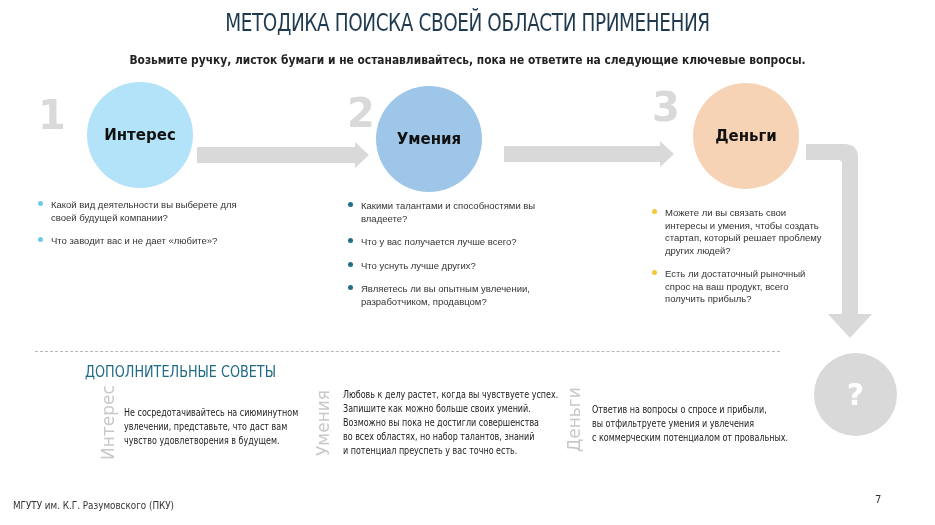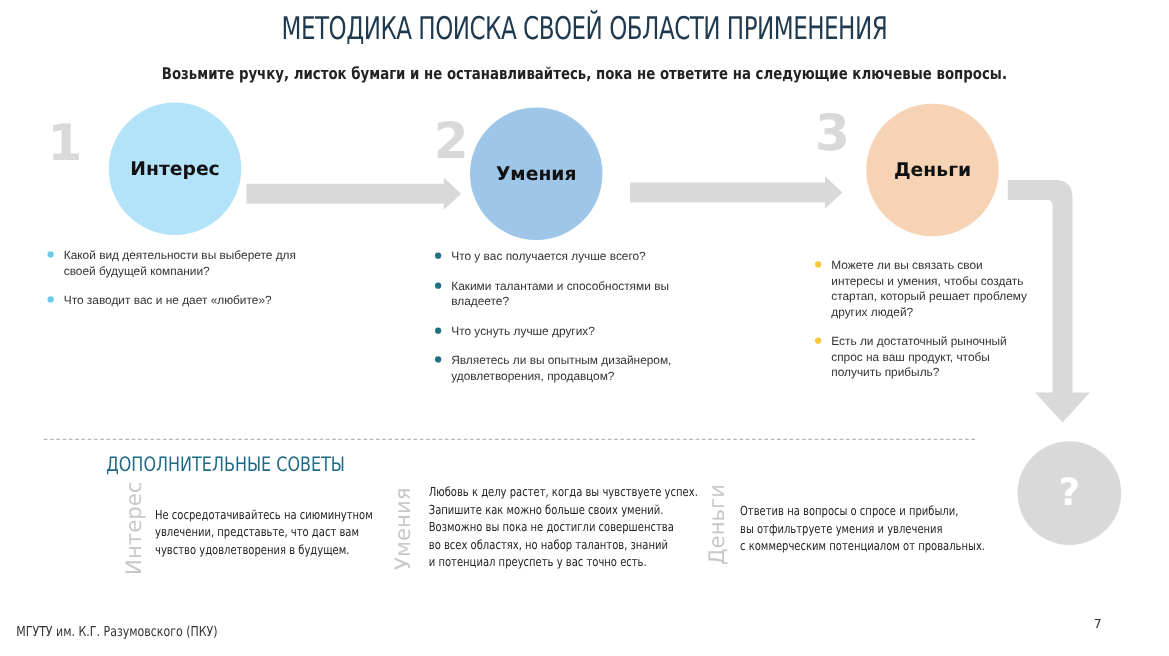--- a/index.html
+++ b/index.html
@@ -89,29 +89,29 @@
 <div class="circle" style="left:814px; top:353px; width:83px; height:83px; background:#d9d9d9; color:#ffffff; font-size:30px;">
   <span>?</span>
 </div>
 
 <ul class="bullets" style="left:38px; top:199px; width:210px;">
   <li><span class="dot" style="background:#6ccbea;"></span><span>Какой вид деятельности вы выберете для своей будущей компании?</span></li>
   <li><span class="dot" style="background:#6ccbea;"></span><span>Что заводит вас и не дает «любите»?</span></li>
 </ul>
 
 <ul class="bullets" style="left:348px; top:200px; width:195px;">
+  <li><span class="dot" style="background:#1f6f86;"></span><span>Какими талантами и способностями вы владеете?</span></li>
   <li><span class="dot" style="background:#1f6f86;"></span><span>Что у вас получается лучше всего?</span></li>
-  <li><span class="dot" style="background:#1f6f86;"></span><span>Какими талантами и способностями вы владеете?</span></li>
   <li><span class="dot" style="background:#1f6f86;"></span><span>Что уснуть лучше других?</span></li>
-  <li><span class="dot" style="background:#1f6f86;"></span><span>Являетесь ли вы опытным дизайнером, удовлетворения, продавцом?</span></li>
+  <li><span class="dot" style="background:#1f6f86;"></span><span>Являетесь ли вы опытным увлечении, разработчиком, продавцом?</span></li>
 </ul>
 
 <ul class="bullets" style="left:652px; top:207px; width:170px;">
   <li><span class="dot" style="background:#f3c83a;"></span><span>Можете ли вы связать свои интересы и умения, чтобы создать стартап, который решает проблему других людей?</span></li>
-  <li><span class="dot" style="background:#f3c83a;"></span><span>Есть ли достаточный рыночный спрос на ваш продукт, чтобы получить прибыль?</span></li>
+  <li><span class="dot" style="background:#f3c83a;"></span><span>Есть ли достаточный рыночный спрос на ваш продукт, всего получить прибыль?</span></li>
 </ul>
 
 <div class="divider"></div>
 
 <div class="tips-title">ДОПОЛНИТЕЛЬНЫЕ СОВЕТЫ</div>
 
 <div class="vlabel" style="left:98px; top:460px;">Интерес</div>
 <div class="tip" style="left:124px; top:406px;">
   <div>Не сосредотачивайтесь на сиюминутном</div>
   <div>увлечении, представьте, что даст вам</div>

